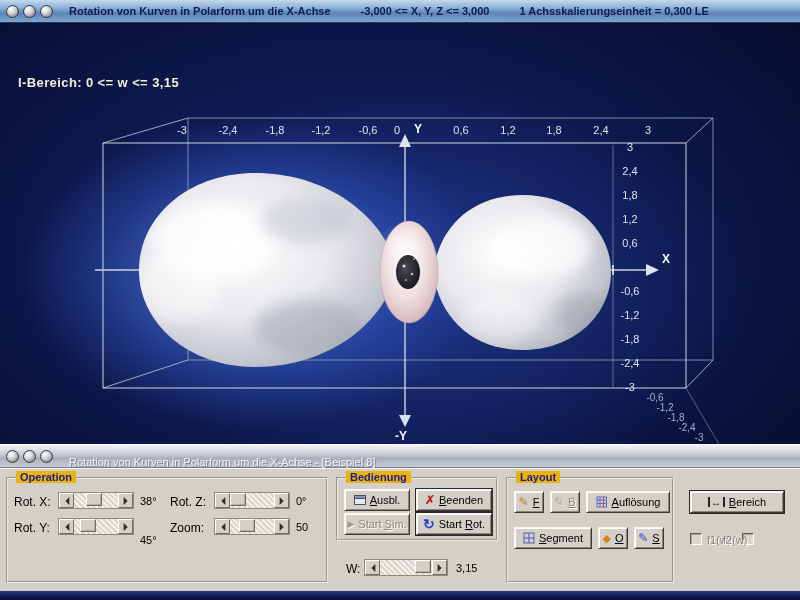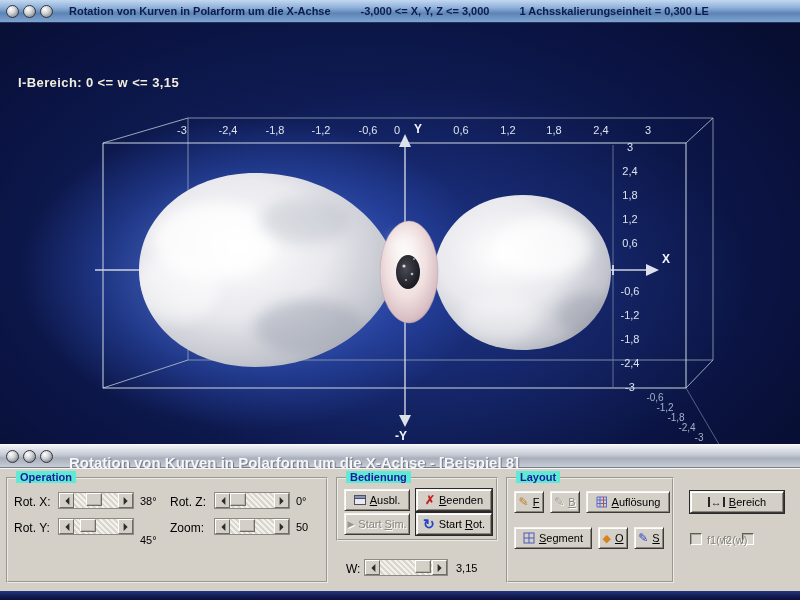--- a/index.html
+++ b/index.html
@@ -39,26 +39,26 @@
   .btick { position:absolute; transform:translate(-50%,-50%); font-size:10px; color:#a2b2c8; white-space:nowrap; }
   .axis-label { position:absolute; font-size:12px; font-weight:bold; color:#f2f5fa; }
 
   
   .mdibar {
     position:absolute; top:444px; left:0; width:800px; height:24px;
     background:linear-gradient(180deg,#f1f3f7 0%,#c5cad4 45%,#a9afbb 60%,#c7cdd7 100%);
     border-top:1px solid #fbfbfd; border-bottom:1px solid #767c8a;
     display:flex; align-items:center;
   }
-  .mdi-title { margin-left:16px; font-size:15px; font-weight:bold; color:#f5f6f9; text-shadow:1px 1px 1px #6d7482; white-space:nowrap;margin-top:12px; }
+  .mdi-title { margin-left:16px; font-size:11px; font-weight:normal; color:#f5f6f9; text-shadow:1px 1px 1px #6d7482; white-space:nowrap;margin-top:12px; }
 
   
   .panel { position:absolute; top:468px; left:0; width:800px; height:123px; background:#d4d0c8; border-top:1px solid #f7f6f3; }
   .group { position:absolute; border:2px groove #eceae5; }
-  .group-title { position:absolute; top:-8px; left:8px; padding:0 4px; background:#5eead4; font-size:11px; font-weight:bold; color:#1a1a9c; white-space:nowrap; }
+  .group-title { position:absolute; top:-8px; left:8px; padding:0 4px; background:#eab308; font-size:11px; font-weight:bold; color:#1a1a9c; white-space:nowrap; }
   .plabel { position:absolute; font-size:12px; color:#000; white-space:nowrap; }
   .pvalue { position:absolute; font-size:11px; color:#000; white-space:nowrap; }
 
   
   .hscroll { position:absolute; height:17px; display:flex; border:1px solid #8d8a83; background:#e9e7e1; }
   .sb-btn { width:15px; height:100%; flex:none; position:relative; background:#d4d0c8;
             border:1px solid; border-color:#ffffff #6f6c65 #6f6c65 #ffffff; }
   .sb-btn::after { content:""; position:absolute; top:50%; left:50%; border:4px solid transparent; }
   .sb-left::after  { transform:translate(-70%,-50%); border-right-color:#2e2c28; }
   .sb-right::after { transform:translate(-30%,-50%); border-left-color:#2e2c28; }

